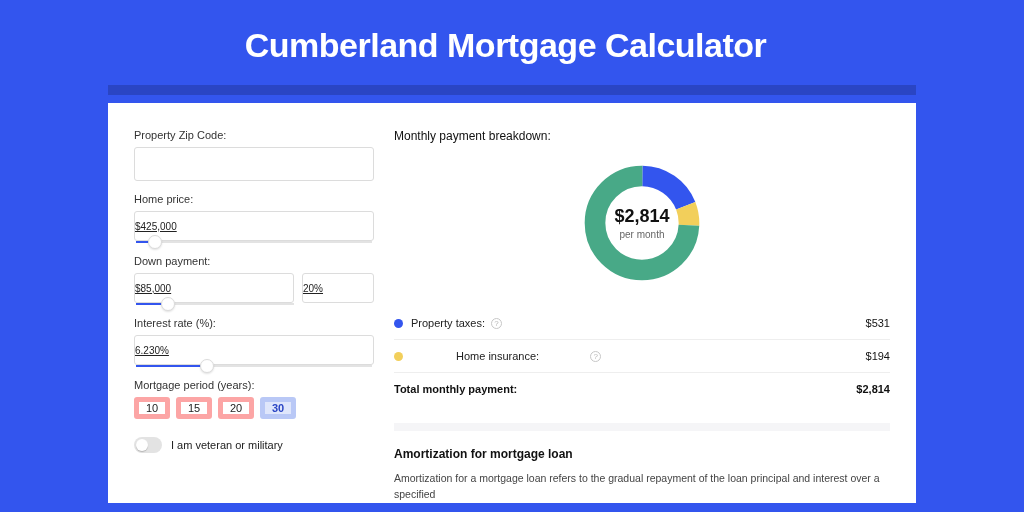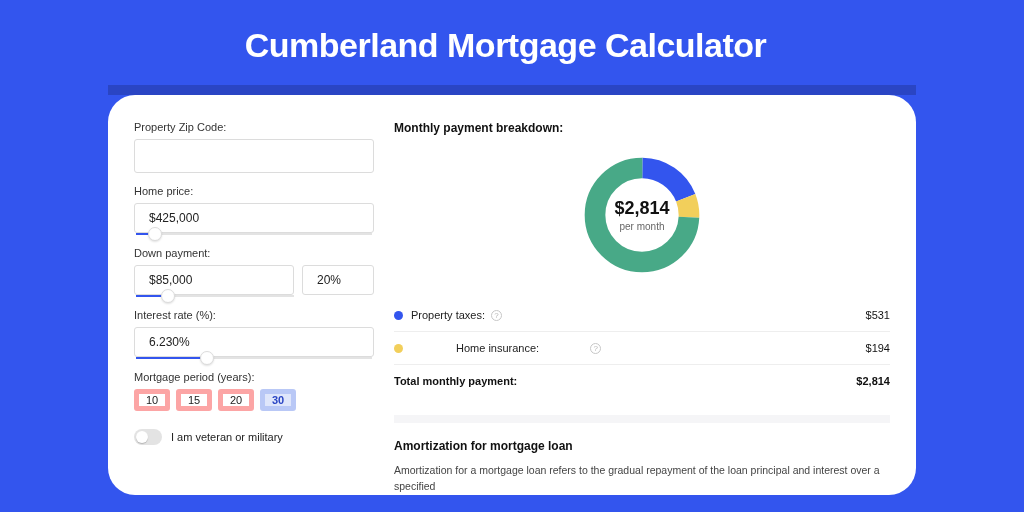--- a/index.html
+++ b/index.html
@@ -13,43 +13,43 @@
     padding: 26px 13px 20px 0;
     letter-spacing: -0.5px;
   }
   .top-shadow {
     height: 10px;
     background: #2a45c4;
     margin: 0 108px;
   }
   .panel {
     background: #fff;
-    margin: 0 108px;
+    margin: 8px 108px;
     height: 400px;
     display: flex;
     padding: 26px 26px 0 26px;
     gap: 20px;
-    border-radius: 27px;
   }
   .left-col { width: 240px; flex: 0 0 240px; }
   .right-col { flex: 1; }
   .field-label {
     font-size: 11px;
     color: #333;
     margin-bottom: 6px;
   }
   .text-input {
     width: 100%;
     height: 30px;
     border: 1px solid #dcdcdc;
     border-radius: 3px;
-    padding: 0 14px;
-    font-size: 12px;
+    padding: 0 0;
+    font-size: 10px;
     color: #222;
     background: #fff;
+    text-decoration: underline;
   }
   .field-block { margin-bottom: 12px; }
   .zip-field .text-input { height: 34px; }
   .slider-track {
     position: relative;
     height: 2px;
     margin: 0 2px;
   }
   .slider-fill {
     position: absolute;
@@ -104,21 +104,21 @@
     position: absolute;
     width: 12px; height: 12px;
     background: #fff;
     border-radius: 50%;
     top: 2px; left: 2px;
     box-shadow: 0 1px 1px rgba(0,0,0,0.2);
   }
   .toggle-label { font-size: 11px; color: #222; }
   .section-title {
     font-size: 12px;
-    font-weight: 700;
+    font-weight: 400;
     color: #111;
     margin-bottom: 12px;
   }
   .donut-wrap {
     display: flex;
     justify-content: center;
     padding: 6px 0 14px 0;
   }
   .donut { position: relative; width: 124px; height: 124px; }
   .donut svg { width: 124px; height: 124px; }

